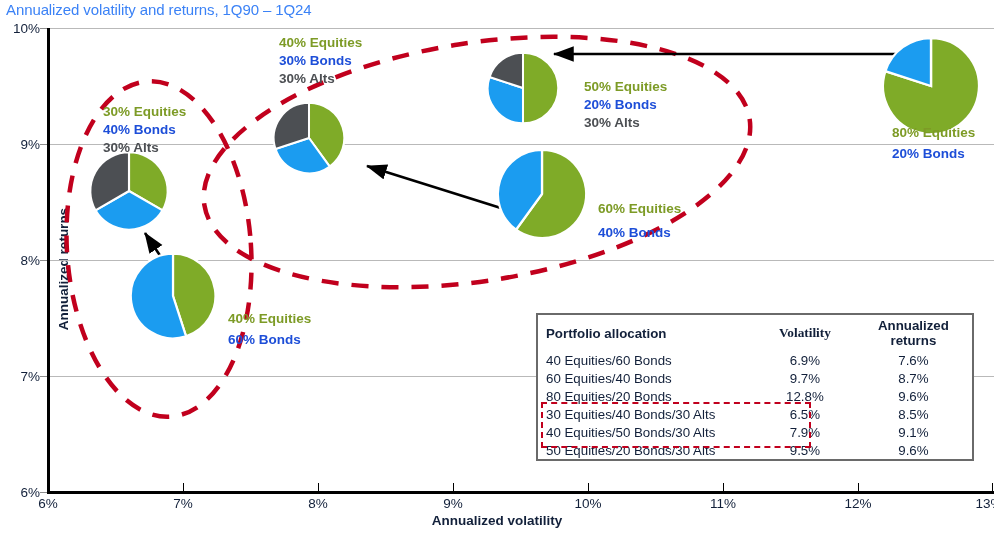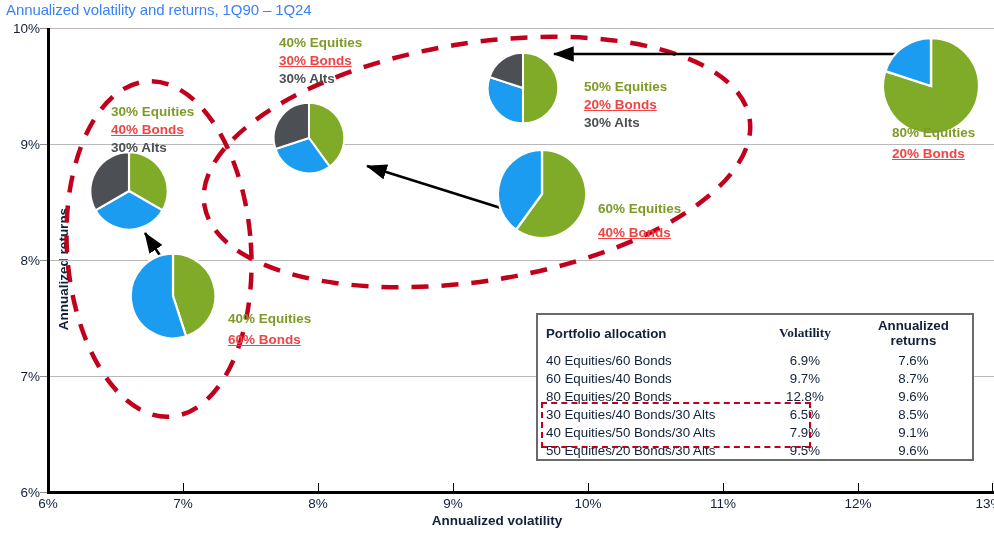--- a/index.html
+++ b/index.html
@@ -47,21 +47,21 @@
     font-size:13.5px;font-weight:bold;color:#12203a;
   }
 
   
   .pie{position:absolute;border-radius:50%;transform:translate(-50%,-50%);}
   .pie svg{display:block;overflow:visible;}
 
   
   .callout{position:absolute;font-size:13.5px;font-weight:bold;white-space:nowrap;line-height:1.33;}
   .eq{color:#7d9b26;}
-  .bd{color:#ef4444;text-decoration:underline;}
+  .bd{color:#1d4ed8;}
   .al{color:#4c4f53;}
 
   
   .ellipse-layer{position:absolute;inset:0;pointer-events:none;}
 
   
   #alloc-table{
     position:absolute;left:536px;top:313px;width:434px;
     border:2px solid #6a6a6a;background:#fff;
     font-size:13.3px;color:#12203a;
@@ -200,21 +200,21 @@
 
     <div class="pie" style="left:884px;top:58px;">
       <svg width="98" height="98" viewBox="-50 -50 100 100">
         <g stroke="#fff" stroke-width="2.4">
           <path fill="#7fab28" d="M0,0 L0,-49 A49,49 0 1,1 -46.6,-15.1 Z"></path>
           <path fill="#1b9cf0" d="M0,0 L-46.6,-15.1 A49,49 0 0,1 0,-49 Z"></path>
         </g>
       </svg>
     </div>
 
-    <div class="callout" style="left:56px;top:75px;margin-left:8px;">
+    <div class="callout" style="left:56px;top:75px;">
       <div class="eq">30% Equities</div>
       <div class="bd">40% Bonds</div>
       <div class="al">30% Alts</div>
     </div>
 
     <div class="callout" style="left:232px;top:6px;">
       <div class="eq">40% Equities</div>
       <div class="bd">30% Bonds</div>
       <div class="al">30% Alts</div>
     </div>

